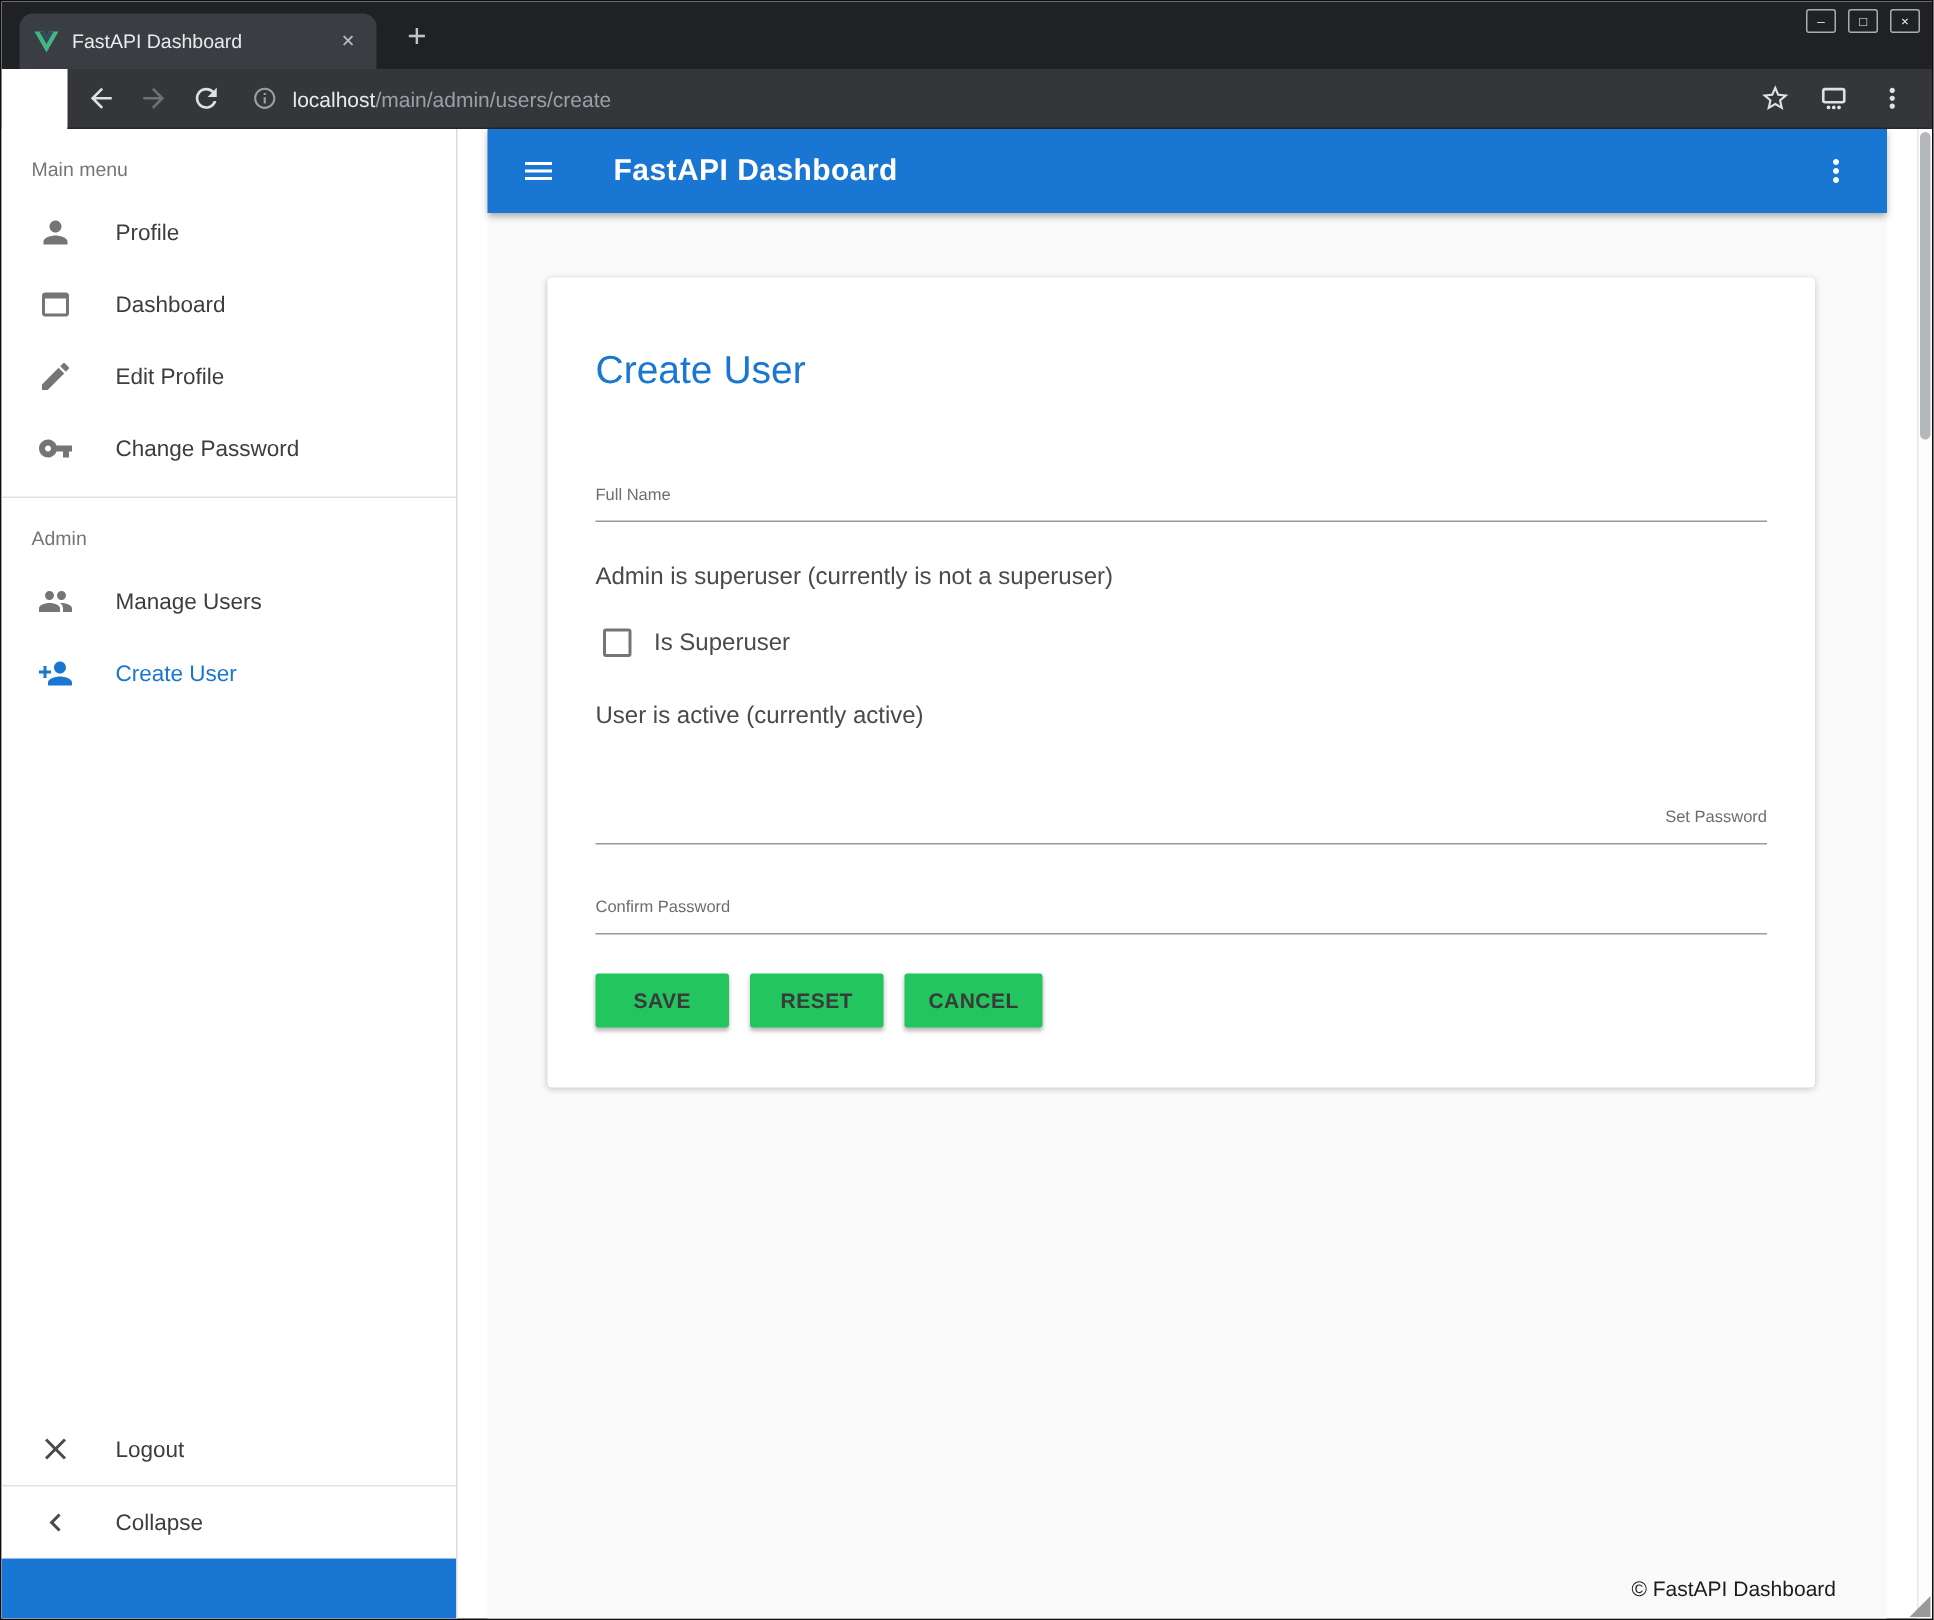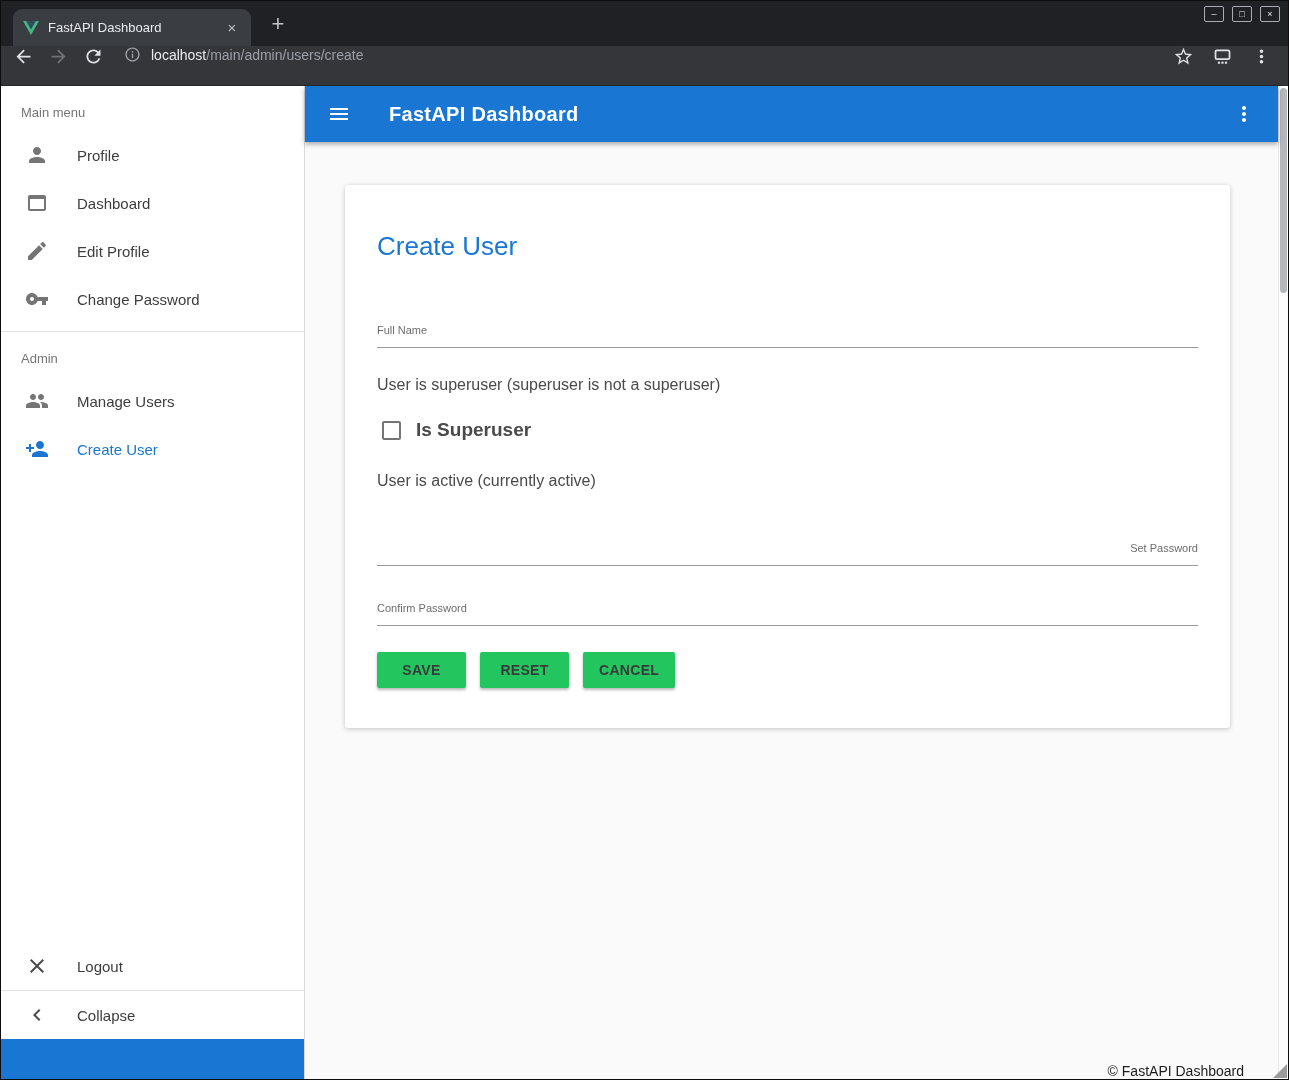--- a/index.html
+++ b/index.html
@@ -10,31 +10,31 @@
   
   .titlebar { flex:0 0 45px; background:#202124; display:flex; align-items:flex-end; position:relative; }
   .tab { width:238px; height:37px; background:#3a3d41; border-radius:9px 9px 0 0; margin-left:12px; display:flex; align-items:center; padding:0 10px; color:#e8eaed; font-size:13px; gap:9px; cursor:default; }
   .tab-favicon { width:16px; height:16px; flex:0 0 16px; }
   .tab-title { white-space:nowrap; overflow:hidden; flex:1; }
   .tab-close { color:#bdc1c6; font-size:15px; width:18px; height:18px; line-height:17px; text-align:center; border-radius:50%; cursor:pointer; }
   .newtab { color:#c0c4c8; font-size:22px; font-weight:300; margin:0 0 9px 14px; width:26px; text-align:center; cursor:pointer; }
   .win-controls { position:absolute; top:5px; right:8px; display:flex; gap:8px; }
   .win-btn { width:20px; height:16px; border:1px solid #a9adb2; border-radius:2px; color:#e8eaed; font-size:9px; line-height:14px; text-align:center; background:transparent; cursor:pointer; }
 
-  .navbar { flex:0 0 40px; background:#35363a; display:flex; align-items:flex-start; padding:0 12px; gap:14px; border-bottom:1px solid #27282b; }
+  .navbar { flex:0 0 40px; background:#35363a; display:flex; align-items:center; padding:0 12px; gap:14px; border-bottom:1px solid #27282b;margin-left:44px; }
   .nav-icn { width:21px; height:21px; fill:#dee1e6; cursor:pointer; flex:0 0 auto; }
   .nav-icn.dim { fill:#6e7175; }
   .addressbar { flex:1; display:flex; align-items:center; gap:10px; margin-left:6px; font-size:14px; cursor:text; }
   .info-icn { width:17px; height:17px; fill:#9aa0a6; }
   .url-host { color:#e8eaed; }
   .url-path { color:#9aa0a6; }
   .nav-right { display:flex; align-items:center; gap:18px; margin-left:auto; padding-right:4px; }
 
   
-  .app-body { flex:1; display:flex; min-height:0; }
+  .app-body { flex:1; display:flex; min-height:0;gap:20px; }
 
   .sidebar { flex:0 0 304px; background:#fff; border-right:1px solid #dadada; display:flex; flex-direction:column; }
   .side-section-title { padding:19px 20px 11px; font-size:13px; color:#757575; }
   .side-item { height:48px; display:flex; align-items:center; padding:0 16px 0 24px; font-size:15px; color:#3d3d3d; cursor:pointer; }
   .side-item .icn { width:24px; height:24px; margin-right:28px; fill:#757575; flex:0 0 24px; }
   .side-item.active { color:#1976d2; }
   .side-item.active .icn { fill:#1976d2; }
   .divider { height:1px; background:#e0e0e0; margin-top:8px; }
   .divider.tight { margin-top:0; }
   .side-spacer { flex:1; }
@@ -55,26 +55,26 @@
   .tf-1 { margin-top:56px; }
   .tf-2 { margin-top:30px; }
   .tf-3 { margin-top:46px;text-align:right; }
   .tf-4 { margin-top:30px; }
 
   .hint { margin-top:28px; font-size:16px; color:#4a4a4a; }
   .check-row { margin-top:25px; display:flex; align-items:center; gap:15px; padding-left:5px; }
   .checkbox { width:19px; height:19px; border:2px solid #757575; border-radius:2px; background:#fff; cursor:pointer; flex:0 0 19px; }
   .checkbox.checked { border:none; background:#2196f3; display:flex; align-items:center; justify-content:center; }
   .checkbox.checked svg { width:16px; height:16px; fill:#fff; }
-  .check-label { font-size:19px; color:#4a4a4a; cursor:pointer;font-weight:bold; }
+  .check-label { font-size:16px; color:#4a4a4a; cursor:pointer; }
 
   .btn-row { margin-top:26px; display:flex; gap:14px; }
   .btn { min-width:89px; height:36px; background:#22c55e; border:none; border-radius:2px; box-shadow:0 2px 3px rgba(0,0,0,.28); font-size:14px; font-weight:bold; color:#3a3a3a; letter-spacing:.3px; font-family:inherit; cursor:pointer; padding:0 16px; }
 
-  .content-footer { flex:0 0 40px; background:#fafafa; display:flex; align-items:flex-end; justify-content:flex-end; padding-right:34px; font-size:14px; color:#1c1c1c; }
+  .content-footer { flex:0 0 40px; background:#fafafa; display:flex; align-items:center; justify-content:flex-end; padding-right:34px; font-size:14px; color:#1c1c1c; }
 
   
   .scrollbar { flex:0 0 10px; background:#fdfdfd; border-left:1px solid #e6e6e6; position:relative; }
   .scroll-thumb { position:absolute; top:2px; left:1px; width:7px; height:205px; background:#b4b8bc; border-radius:4px; cursor:pointer; }
   .resize-grip { position:absolute; right:1px; bottom:1px; width:0; height:0; border-left:14px solid transparent; border-bottom:14px solid #9a9a9a; cursor:nwse-resize; }
 </style>
 </head>
 <body>
 
 <div class="window">
@@ -202,21 +202,21 @@
             <path d="M12 8c1.1 0 2-.9 2-2s-.9-2-2-2-2 .9-2 2 .9 2 2 2zm0 2c-1.1 0-2 .9-2 2s.9 2 2 2 2-.9 2-2-.9-2-2-2zm0 6c-1.1 0-2 .9-2 2s.9 2 2 2 2-.9 2-2-.9-2-2-2z"></path>
           </svg>
       </div>
 
       <div class="page">
         <div class="card">
           <div class="card-title">Create User</div>
 
           <input class="text-field tf-1" type="text" placeholder="Full Name" style="">
 
-          <div class="hint">User is superuser (superuser is not a superuser)</div>
+          <div class="hint">Admin is superuser (currently is not a superuser)</div>
           <div class="check-row">
             <div class="checkbox"></div>
             <span class="check-label">Is Superuser</span>
           </div>
 
           <div class="hint" style="margin-top:31px">User is active (currently active)</div>
 
           <input class="text-field tf-3" type="password" placeholder="Set Password" style="">
           <input class="text-field tf-4" type="password" placeholder="Confirm Password" style="">
 

